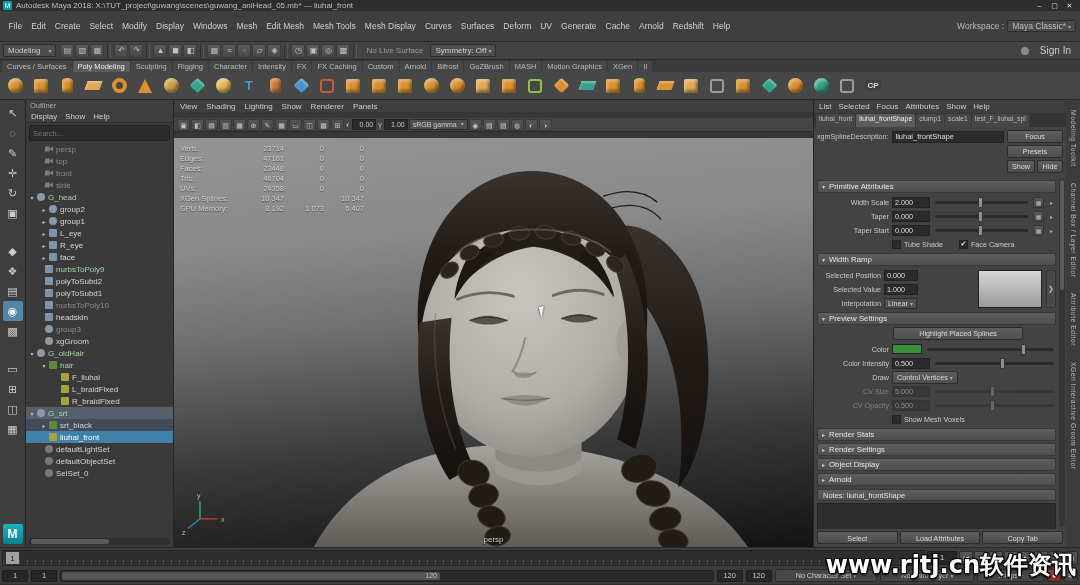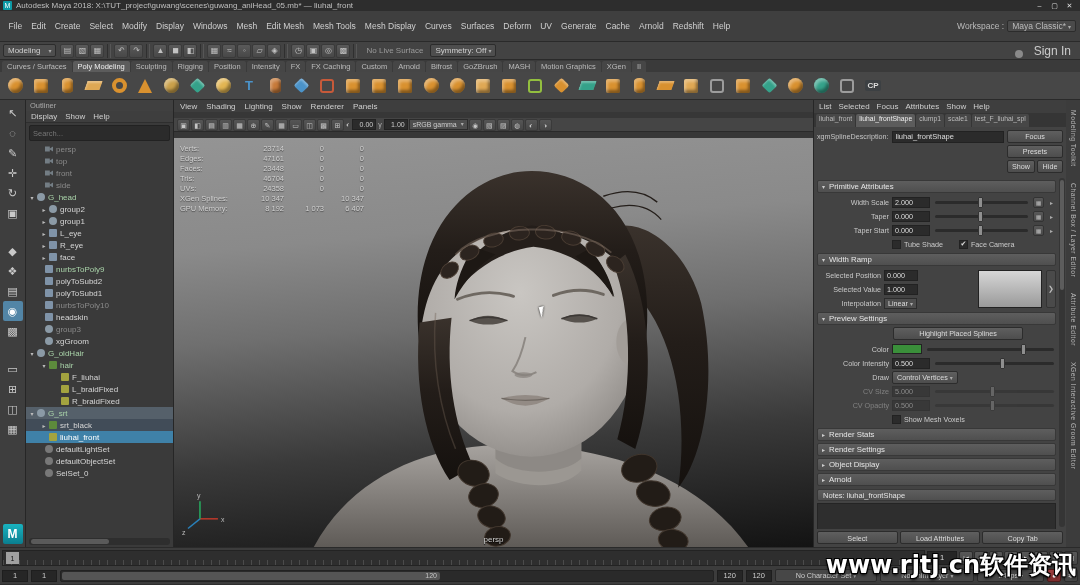--- a/index.html
+++ b/index.html
@@ -23,21 +23,21 @@
 .dd::after{content:"▾";font-size:6px;color:#aaa;margin-left:2px;}
 
 
 .statusline{height:18px;background:#434343;border-bottom:1px solid #2a2a2a;display:flex;align-items:center;gap:1px;padding:0 3px;flex:none;}
 .mode-dd{background:#4e4e4e;border:1px solid #2c2c2c;border-radius:2px;padding:1px 4px;display:flex;gap:6px;align-items:center;font-size:8px;margin-right:3px;}
 .sicons{display:flex;align-items:center;gap:1px;}
 .sicon{width:14px;height:14px;background:linear-gradient(#5a5a5a,#484848);border:1px solid #3a3a3a;border-radius:2px;font-size:8px;line-height:12px;text-align:center;color:#c2c2c2;flex:none;}
 .ssep{width:4px;height:14px;border-left:1px solid #2f2f2f;border-right:1px solid #565656;margin:0 2px;flex:none;}
 .slabel{color:#9a9a9a;padding:0 6px;font-size:8px;white-space:nowrap;}
 .sym-dd{background:#4e4e4e;border:1px solid #2c2c2c;border-radius:2px;padding:1px 4px;font-size:8px;white-space:nowrap;}
-.signin{margin-left:auto;display:flex;align-items:flex-end;gap:11px;font-size:12px;color:#ccc;padding:0 6px;}
+.signin{margin-left:auto;display:flex;align-items:center;gap:11px;font-size:10px;color:#ccc;padding:0 6px;}
 .avatar-dot{width:8px;height:8px;border-radius:50%;background:#8a8a8a;}
 
 
 .shelftabs{height:12px;background:#3a3a3a;display:flex;align-items:flex-end;gap:1px;padding:0 2px;font-size:7.5px;flex:none;overflow:hidden;}
 .stab{padding:1px 5px;background:#464646;border-radius:2px 2px 0 0;color:#bbb;white-space:nowrap;}
 .stab.active{background:#5c5c5c;color:#eee;}
 .shelfrow{height:28px;background:#474747;border-bottom:1px solid #2a2a2a;display:flex;align-items:center;gap:2px;padding:0 3px;overflow:hidden;flex:none;}
 .shelficon{width:24px;height:24px;display:flex;align-items:center;justify-content:center;flex:none;border-radius:2px;}
 .shp{display:flex;align-items:center;justify-content:center;}
 .sh-ball{width:15px;height:15px;border-radius:50%;background:var(--c);box-shadow:inset 2px 3px 3px rgba(255,255,255,.35),inset -2px -3px 3px rgba(0,0,0,.4);}
@@ -255,21 +255,21 @@
       <span>Sign In</span>
     </span>
   </div>
 
   <div class="shelftabs">
 
   <span class="stab">Curves / Surfaces</span>
       <span class="stab active">Poly Modeling</span>
       <span class="stab">Sculpting</span>
       <span class="stab">Rigging</span>
-      <span class="stab">Position</span>
+      <span class="stab">Character</span>
       <span class="stab">Intensity</span>
       <span class="stab">FX</span>
       <span class="stab">FX Caching</span>
       <span class="stab">Custom</span>
       <span class="stab">Arnold</span>
       <span class="stab">Bifrost</span>
       <span class="stab">GoZBrush</span>
       <span class="stab">MASH</span>
       <span class="stab">Motion Graphics</span>
       <span class="stab">XGen</span>

